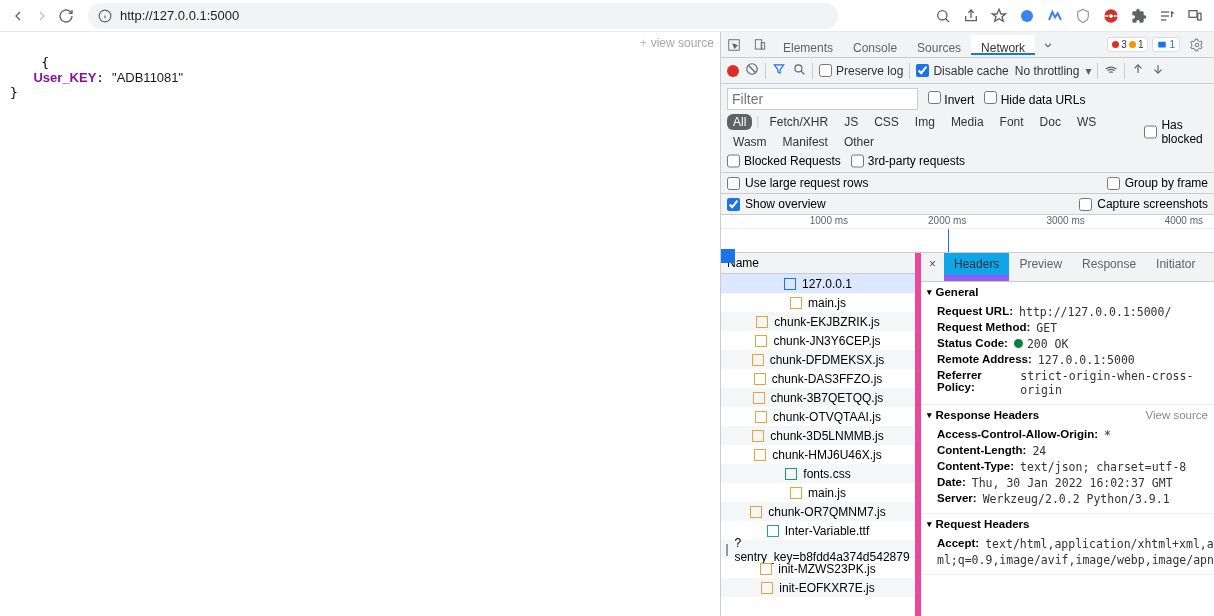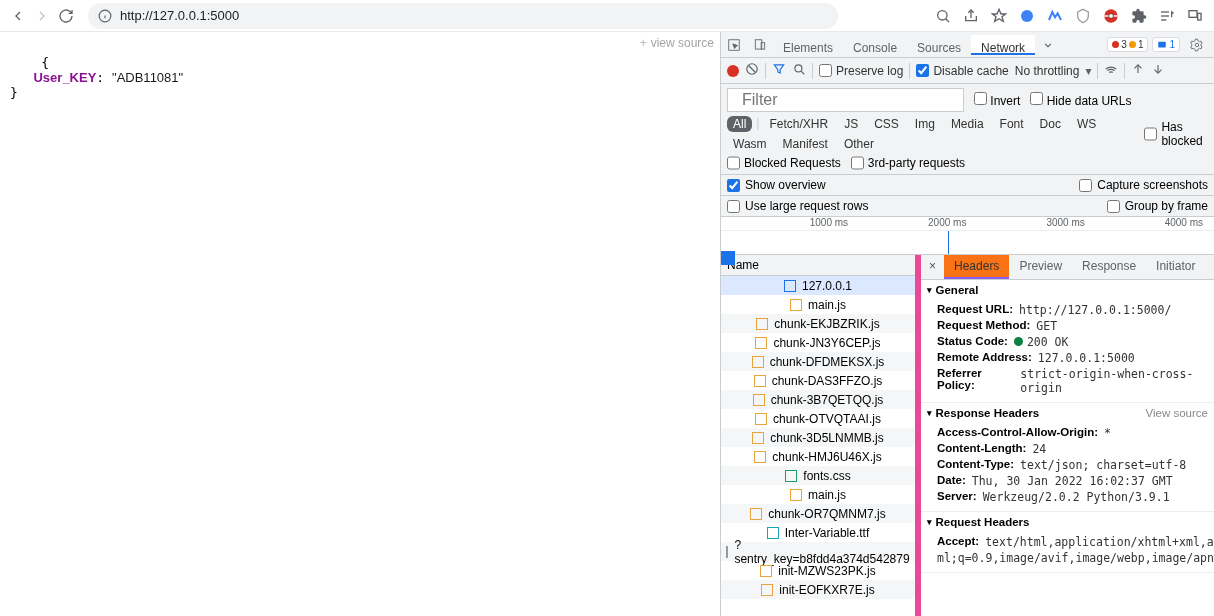--- a/index.html
+++ b/index.html
@@ -28,21 +28,21 @@
 .badge { background: #fff; border: 1px solid #dadce0; padding: 1px 4px; border-radius: 3px; font-size: 10px; color: #333; display: flex; align-items: center; gap: 2px; cursor:pointer; }
 .badge .dot { width:7px; height:7px; border-radius:50%; }
 .dt-toolbar { display: flex; align-items: center; height: 26px; border-bottom: 1px solid #cacdce; padding: 0 6px; gap: 6px; color: #333; background:#f1f3f4; }
 .dt-toolbar .rec { width: 12px; height: 12px; border-radius: 50%; background: #d93025; cursor:pointer; }
 .dt-toolbar svg { width:14px; height:14px; }
 .dt-toolbar label { display:flex; align-items:center; gap:4px; font-size:12px; cursor:pointer; }
 .dt-toolbar input[type=checkbox]{ margin:0; accent-color:#1a73e8; }
 .dt-toolbar .sep { width:1px; height:16px; background:#cacdce; }
 .dt-filterrow { border-bottom: 1px solid #cacdce; padding: 4px 6px; display: flex; flex-direction: column; gap: 4px; background:#f1f3f4; }
 .filter-line { display: flex; align-items: center; gap: 10px; }
-.filter-line input[type=text]{ flex:0 0 140px; border:1px solid #cacdce; background:#fff; font-size:16px; padding:2px 14px; color:#999; }
+.filter-line input[type=text]{ flex:0 0 140px; border:1px solid #cacdce; background:#fff; font-size:14px; padding:2px 4px; color:#999; }
 .chips { display:flex; gap:4px; align-items:flex-start; flex-wrap:wrap;}
 .chip { padding: 1px 6px; border-radius: 6px; font-size: 12px; color: #333; cursor:pointer; }
 .chip.active { background: #5f6368; color:#fff; }
 .chipsep{ color:#cacdce; }
 .cbline { display:flex; gap:18px; align-items:center; padding:3px 6px; font-size:12px; border-bottom:1px solid #cacdce; background:#f1f3f4;}
 .cbline label{ display:flex; gap:5px; align-items:center; cursor:pointer; }
 .cbline input[type=checkbox]{ margin:0; accent-color:#1a73e8; }
 .timeline { height: 38px; border-bottom: 1px solid #cacdce; position: relative; background:#fff; }
 .timeline .ticks { position:absolute; top:0; left:0; right:0; height:14px; border-bottom:1px solid #eee; }
 .timeline .tick { position:absolute; top:0; font-size:10px; color:#5f6368; }
@@ -58,21 +58,21 @@
 .fico { width:12px; height:12px; display:flex; align-items:center; justify-content:center; font-size:9px; border:1px solid; }
 .fico.doc{ border-color:#1a73e8; color:#1a73e8; }
 .fico.js{ border-color:#e8a33d; color:#e8a33d; }
 .fico.css{ border-color:#1a9c6b; color:#1a9c6b; }
 .fico.font{ border-color:#17a2b8; color:#17a2b8; }
 .fico.other{ border-color:#999; color:#999; }
 .details { flex:1; overflow:auto; }
 .dtabbar { display:flex; border-bottom:1px solid #cacdce; background:#f1f3f4;}
 .dtabbar .x { padding:4px 8px; cursor:pointer; color:#555; }
 .dtab { padding:4px 10px; font-size:12px; color:#5f6368; cursor:pointer; }
-.dtab.active { color:#333; border-bottom:2px solid #8b5cf6; background:#f97316; }
+.dtab.active { color:#333; border-bottom:6px solid #8b5cf6; background:#0ea5e9; }
 .section { border-bottom:1px solid #eee; }
 .section .shead { padding:4px 6px; font-weight:bold; font-size:11.5px; display:flex; align-items:center; gap:4px; cursor:pointer;}
 .section .shead::before { content:"▾"; font-size:9px; }
 .section .srclink { margin-left:auto; font-weight:normal; color:#888; cursor:pointer; font-size:11.5px;}
 .kvlist { padding: 2px 0 6px 16px; }
 .kv { display:flex; gap:4px; font-size:11.5px; padding:1px 0; }
 .kv .k { font-weight:bold; margin-right:2px; }
 .kv .v { font-family: Menlo, Consolas, monospace; color:#333; }
 .kv .status-dot{ width:9px; height:9px; border-radius:50%; background:#0b8043; display:inline-block; margin:2px 4px 0 0;}
 </style>
@@ -298,36 +298,36 @@
           </label>
         <label style="display:flex;gap:4px">
             <input type="checkbox" style=""> 
             <span>3rd-party requests</span>
           </label>
       </div>
     </div>
 
     <div class="cbline">
       <label>
+          <input type="checkbox" style="">
+          <span>Use large request rows</span>
+        </label>
+      <label style="margin-left:auto">
+          <input type="checkbox" style="">
+          <span>Group by frame</span>
+        </label>
+    </div>
+    <div class="cbline">
+      <label>
           <input type="checkbox" checked="" style="">
           <span>Show overview</span>
         </label>
       <label style="margin-left:auto">
           <input type="checkbox" style="">
           <span>Capture screenshots</span>
-        </label>
-    </div>
-    <div class="cbline">
-      <label>
-          <input type="checkbox" style="">
-          <span>Use large request rows</span>
-        </label>
-      <label style="margin-left:auto">
-          <input type="checkbox" style="">
-          <span>Group by frame</span>
         </label>
     </div>
 
     <div class="timeline">
       <div class="ticks" id="timeline-ticks">
           <div class="tick" style="left: 18%;">1000 ms</div>
           <div class="tick" style="left: 42%;">2000 ms</div>
           <div class="tick" style="left: 66%;">3000 ms</div>
           <div class="tick" style="left: 90%;">4000 ms</div>
         </div>

